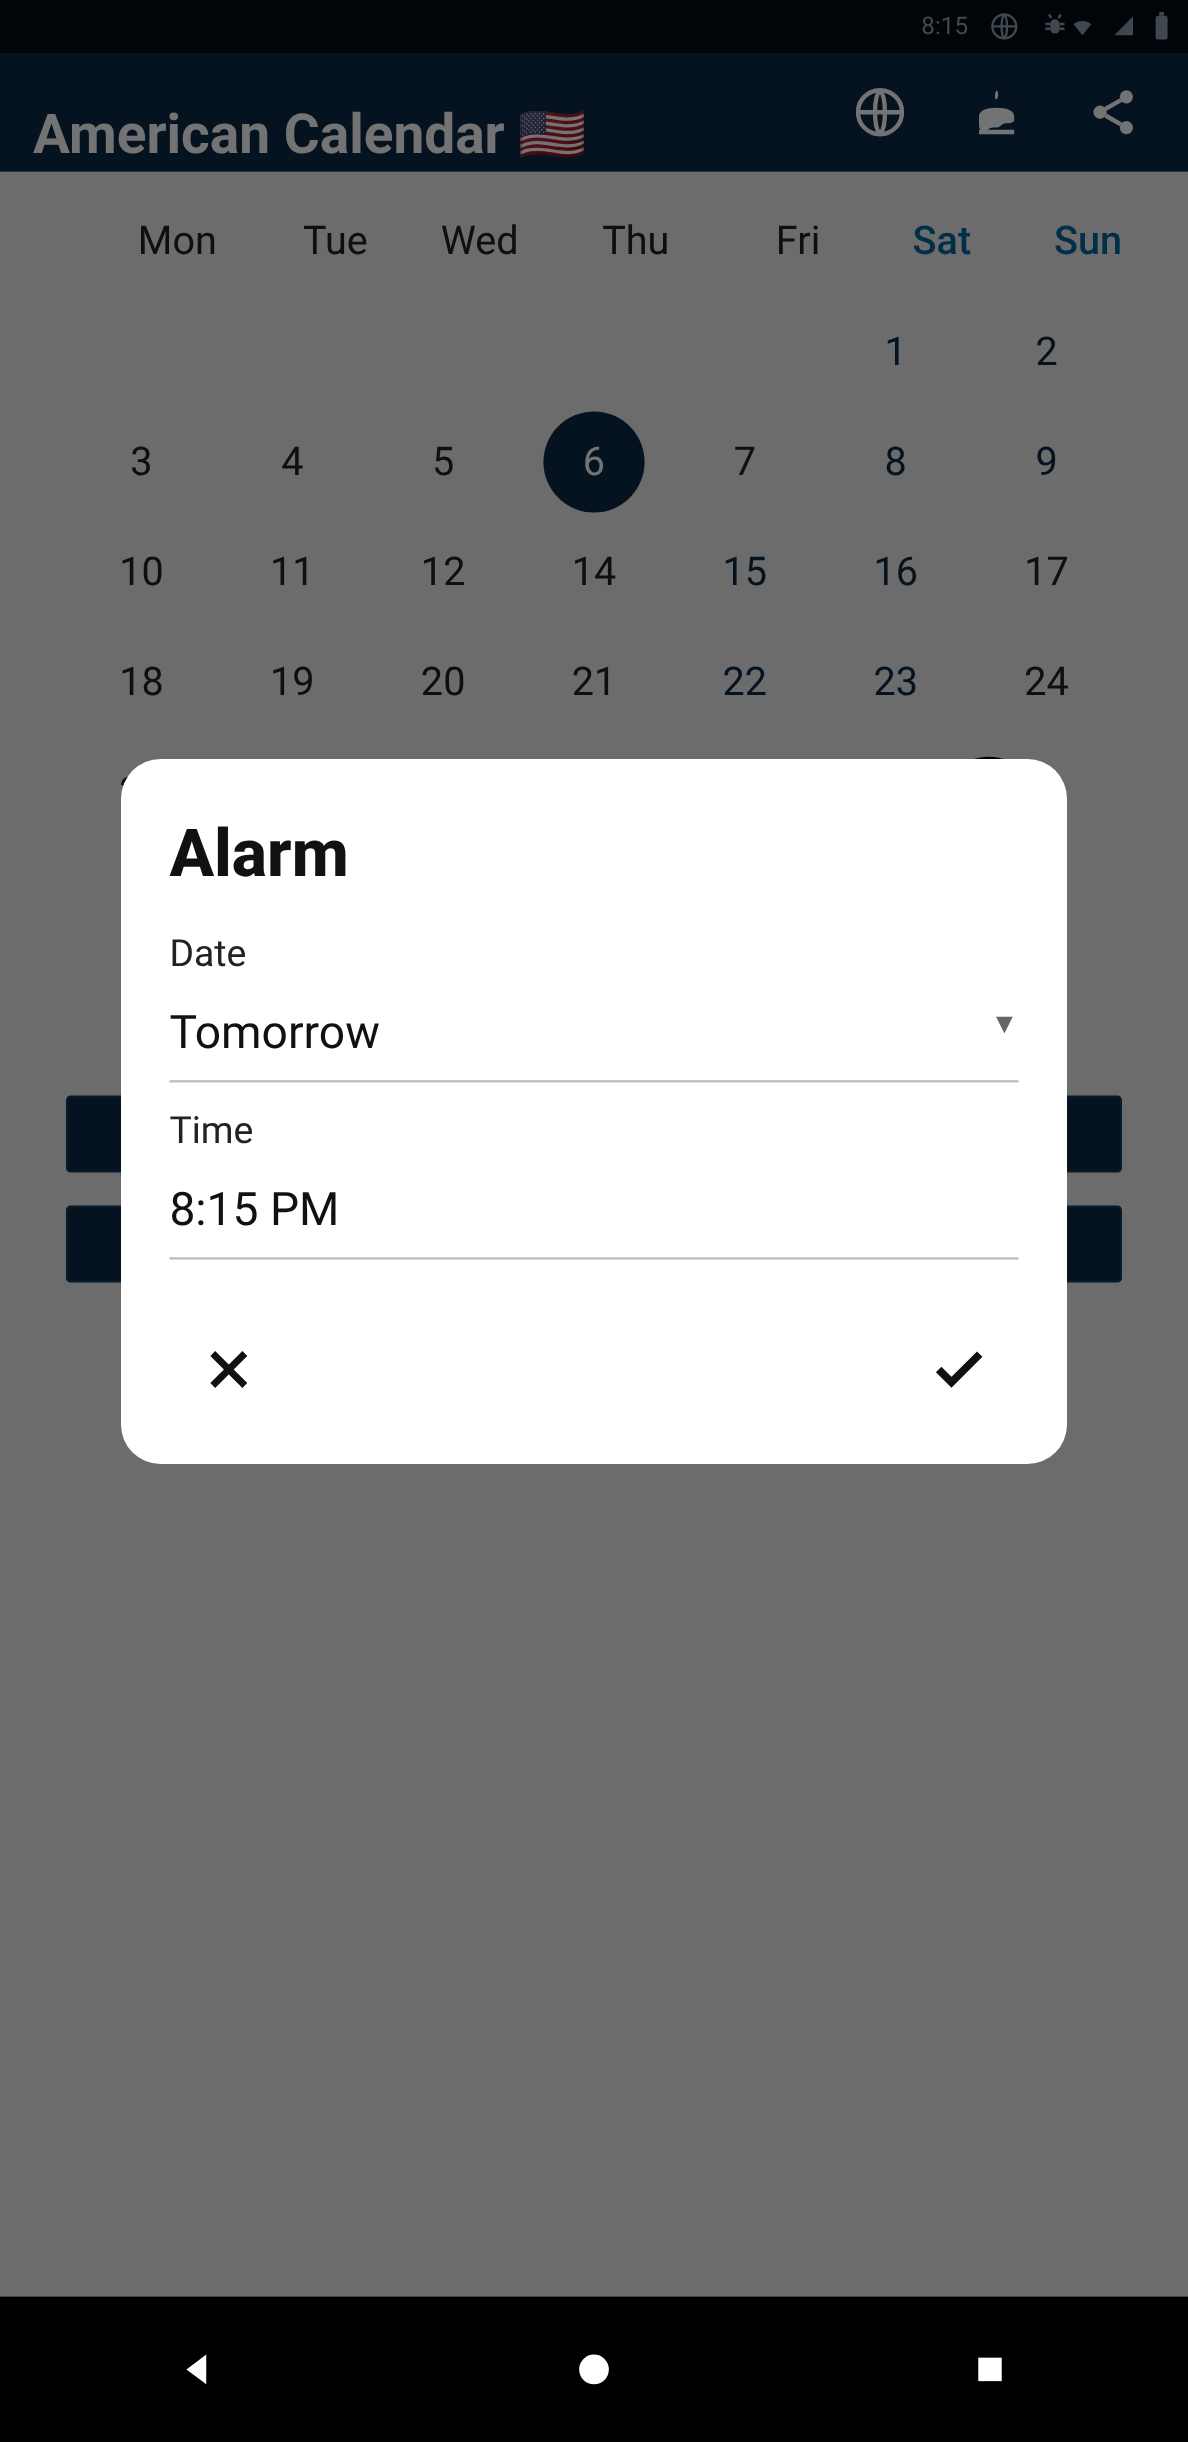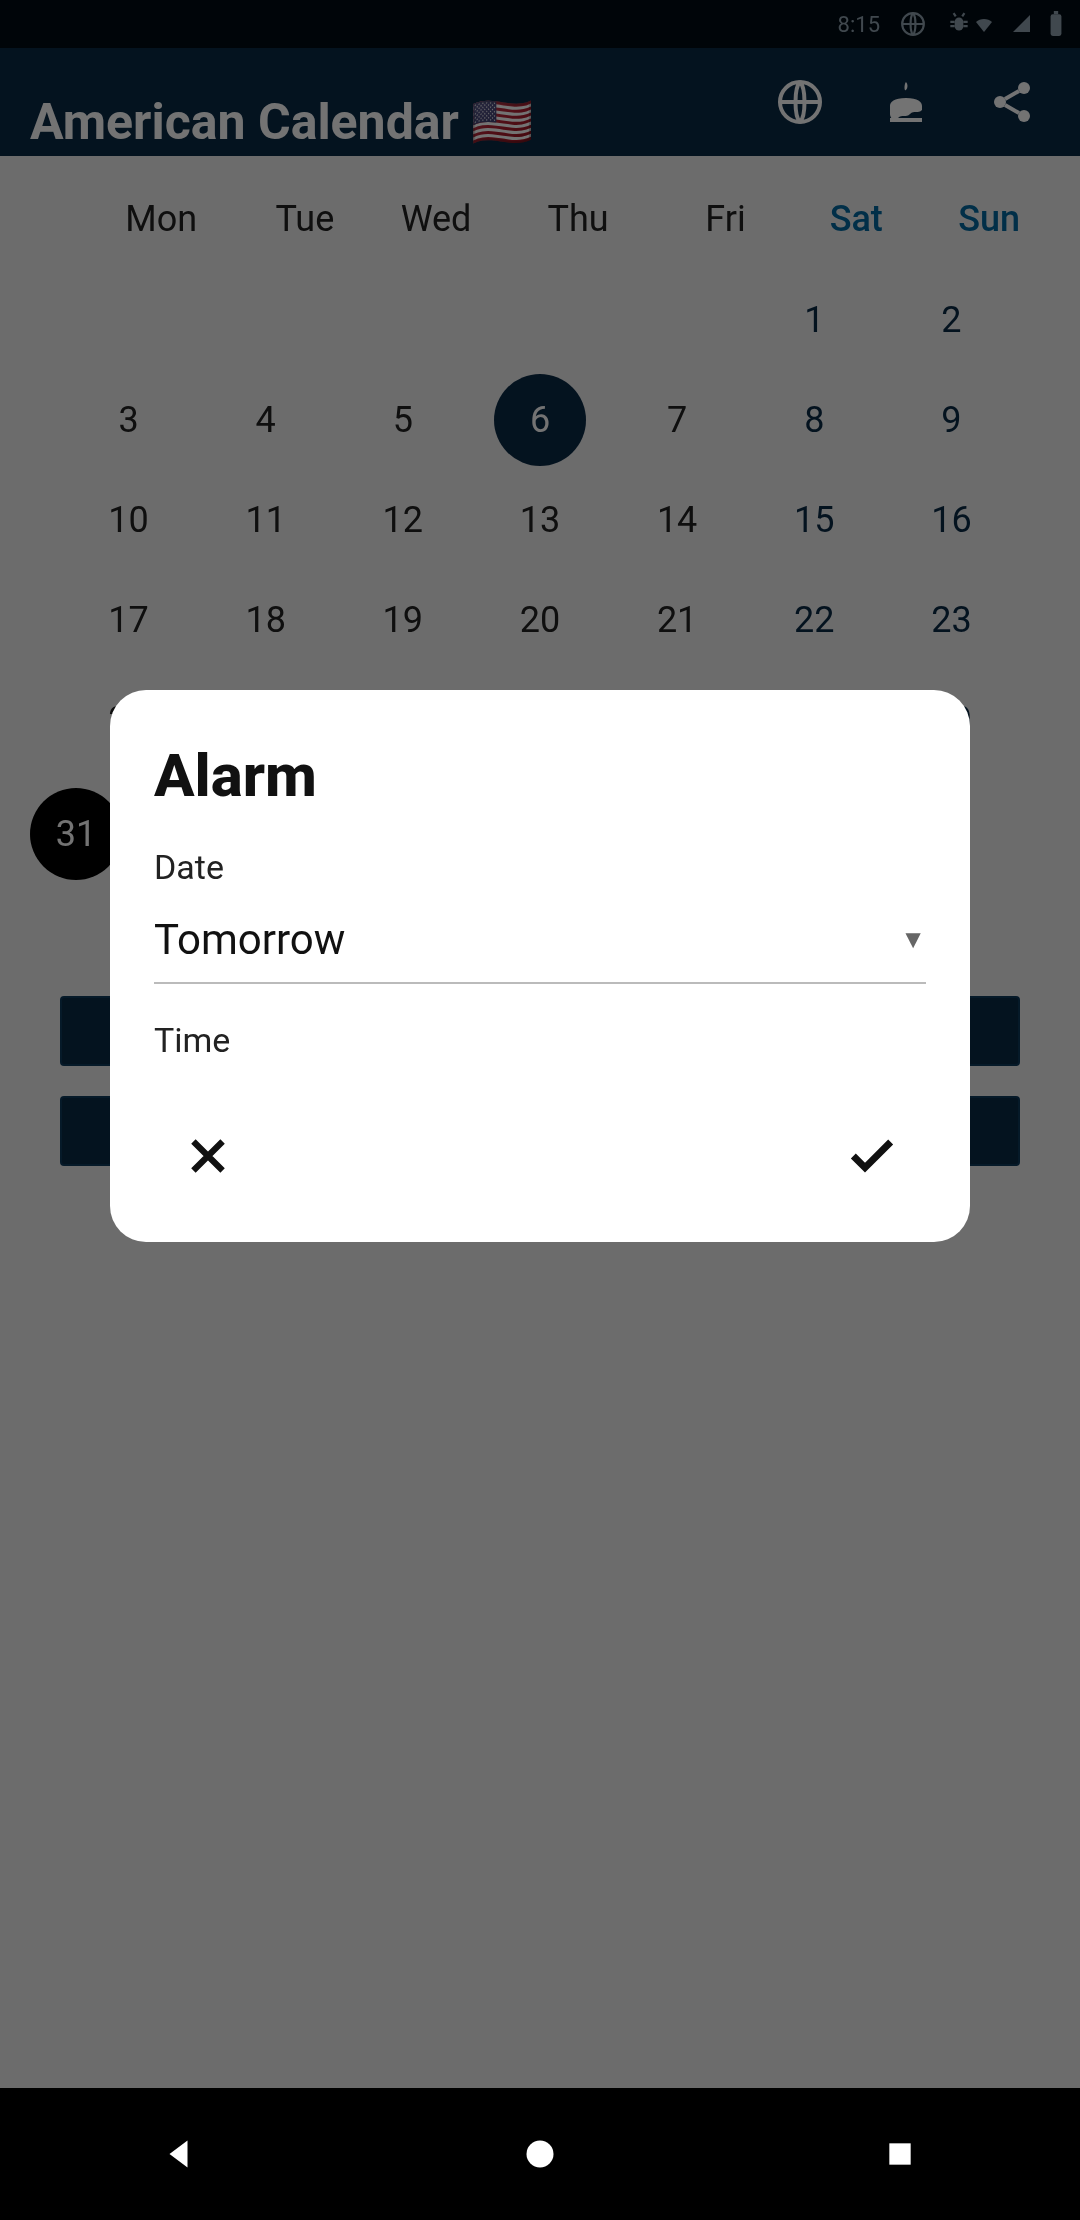--- a/index.html
+++ b/index.html
@@ -154,23 +154,23 @@
     font-weight: 800;
     color: #111;
     margin-bottom: 36px;
   }
   .dlg-label { font-size: 34px; color: #222; margin-bottom: 20px; }
   .dlg-field {
     font-size: 42px;
     color: #111;
     border-bottom: 2px solid #bbb;
     padding: 8px 0 18px 0;
-    margin-bottom: 36px;
-    display: flex;
-    align-items: center;
+    margin-bottom: 24px;
+    display: flex;
+    align-items: flex-start;
     justify-content: space-between;
   }
   .dlg-field .dd { color: #666; font-size: 26px; }
   .dialog-actions {
     display: flex;
     justify-content: space-between;
     padding: 40px 18px 0 18px;
   }
   .dialog-actions .act {
     width: 72px; height: 72px;
@@ -309,23 +309,20 @@
         <div class="cell">
           <span class="num">10</span>
         </div>
         <div class="cell">
           <span class="num">11</span>
         </div>
         <div class="cell">
           <span class="num">12</span>
         </div>
         <div class="cell">
-          <span class="num">13</span>
-        </div>
-        <div class="cell">
           <span class="num">14</span>
         </div>
         <div class="cell wknd">
           <span class="num">15</span>
         </div>
         <div class="cell wknd">
           <span class="num">16</span>
         </div>
         <div class="cell">
           <span class="num">17</span>
@@ -424,20 +421,23 @@
   <div class="dialog">
     <h1>Alarm</h1>
 
     <div class="dlg-label">Date</div>
     <div class="dlg-field">
       <span>Tomorrow</span>
       <span class="dd">▼</span>
     </div>
 
     <div class="dlg-label">Time</div>
+    <div class="dlg-field">
+      <span>8:15 PM</span>
+    </div>
 
     <div class="dialog-actions">
       <span class="act">
         <span>
           <svg width="50" height="50" viewBox="0 0 24 24" fill="none" stroke="#111" stroke-width="3">
               <path d="M5 5l14 14M19 5L5 19"></path>
             </svg>
         </span>
       </span>
       <span class="act">

